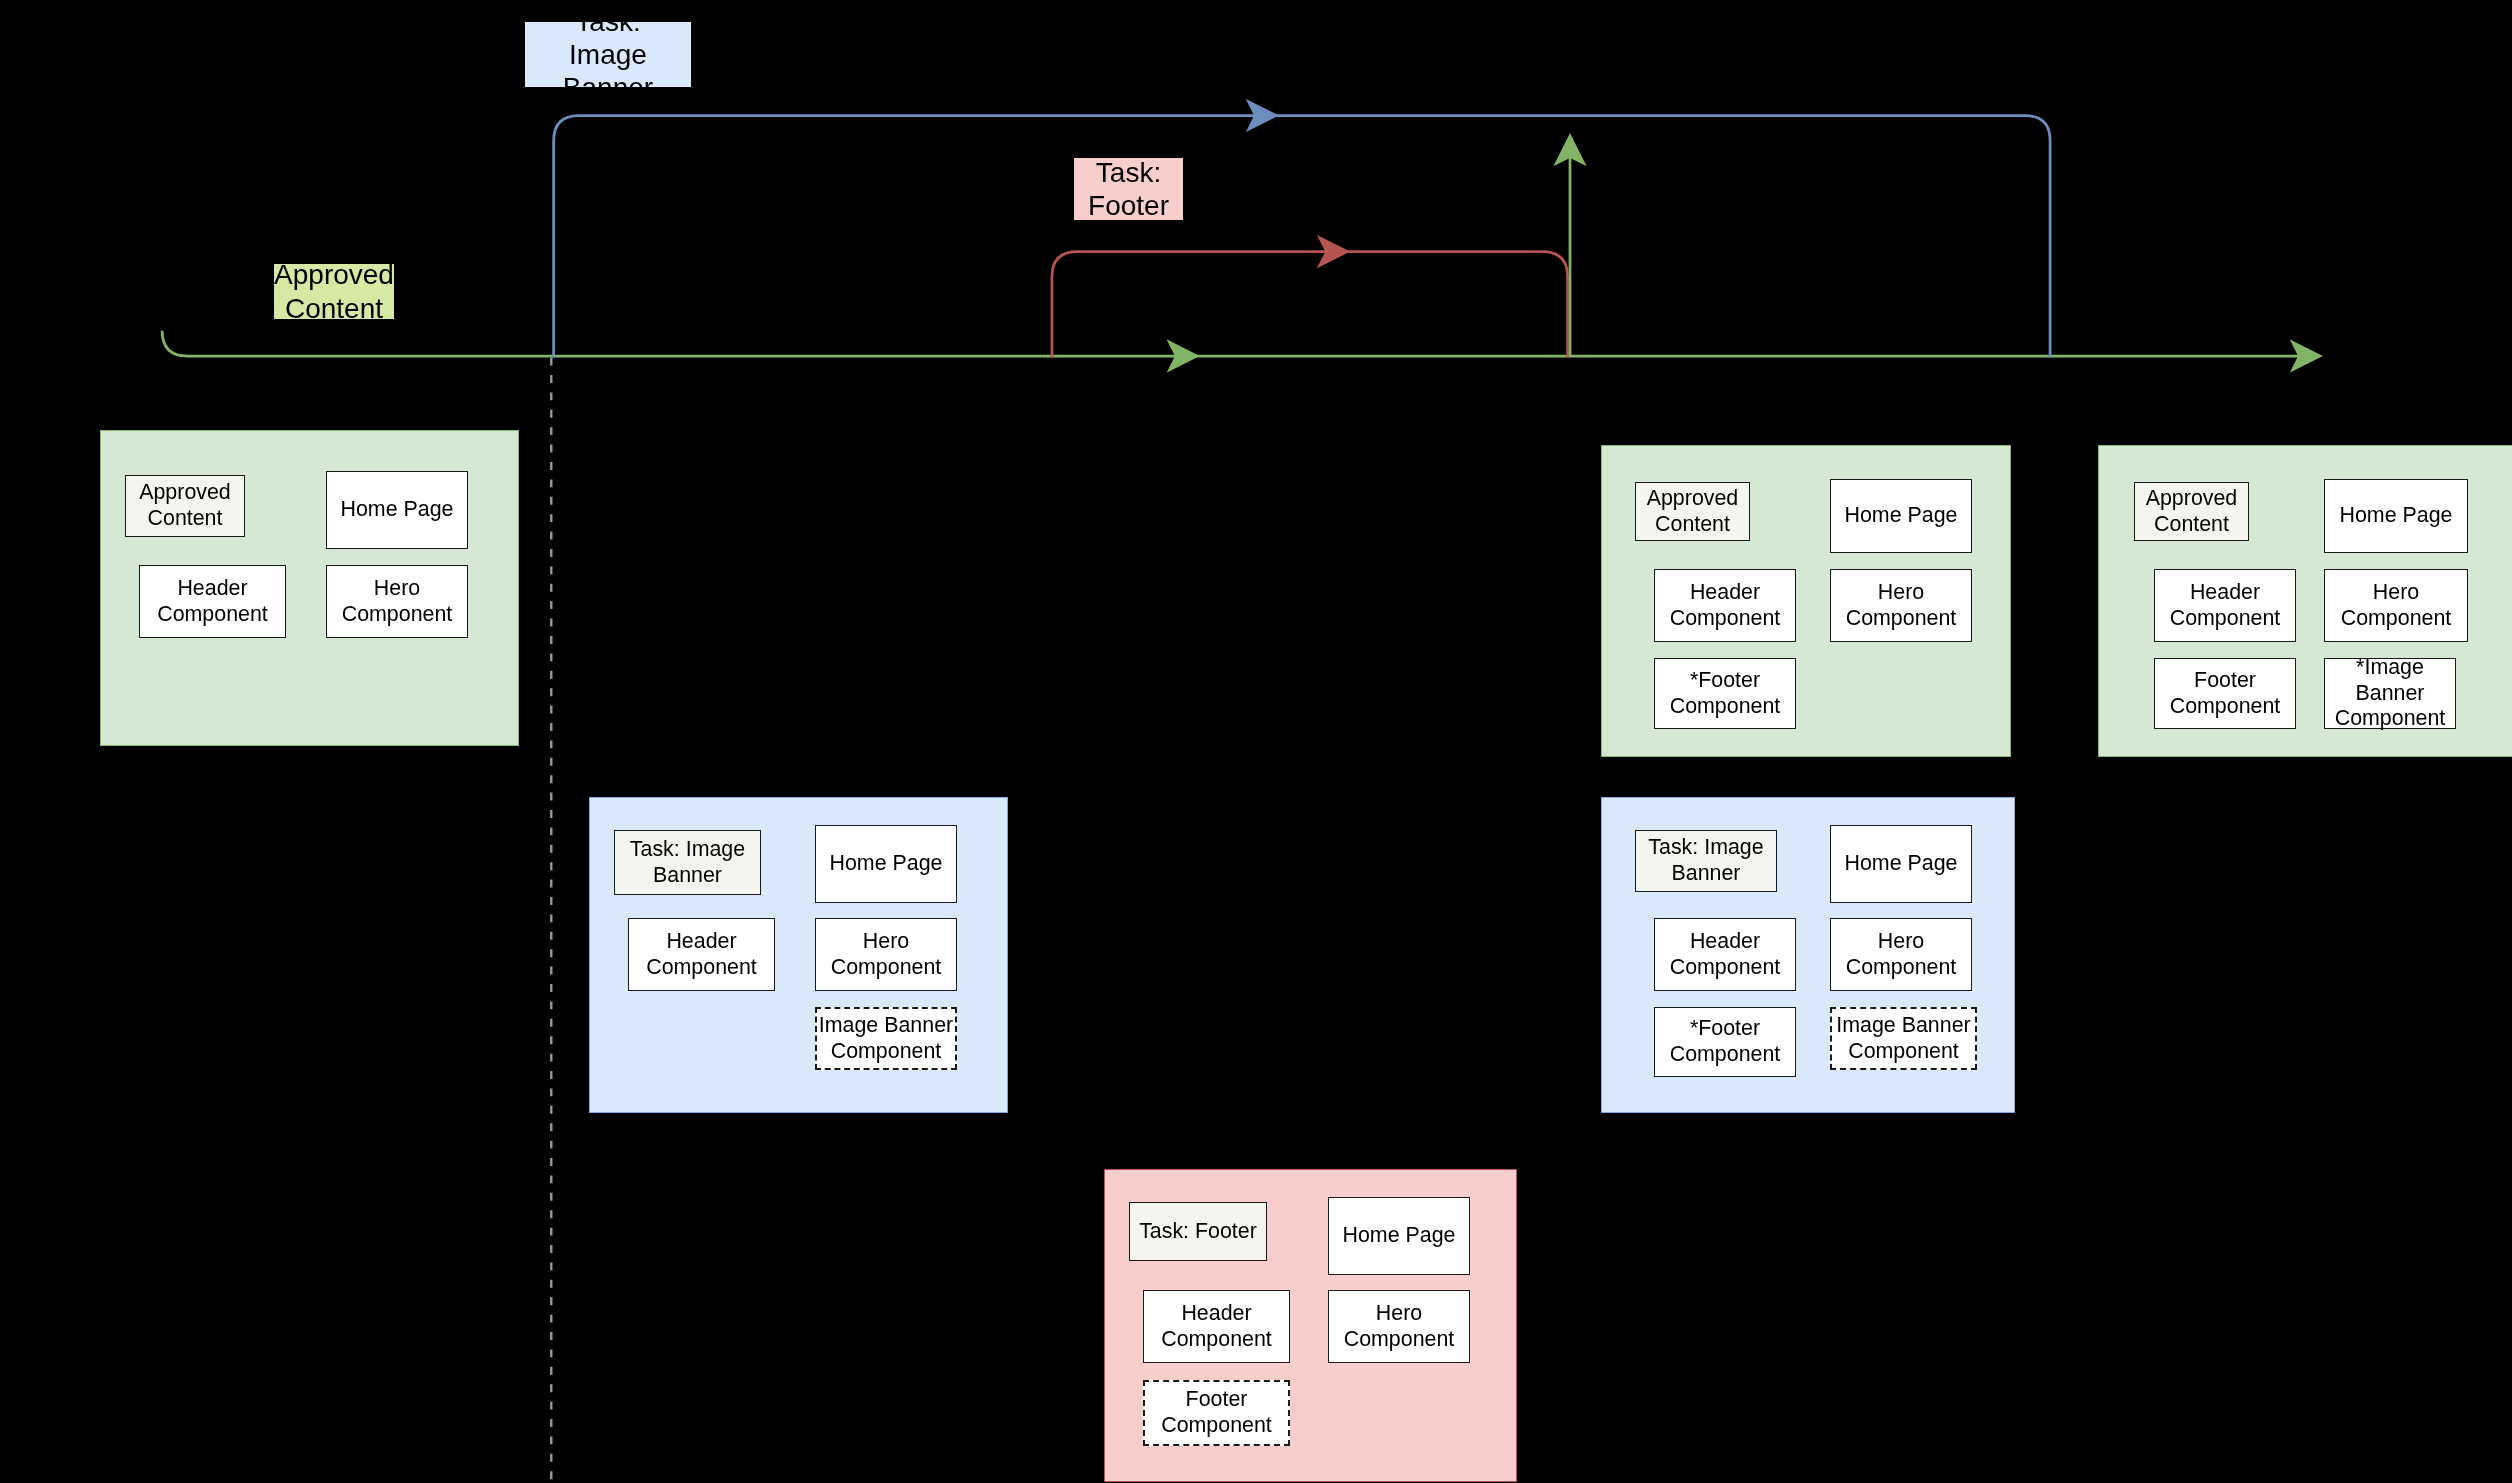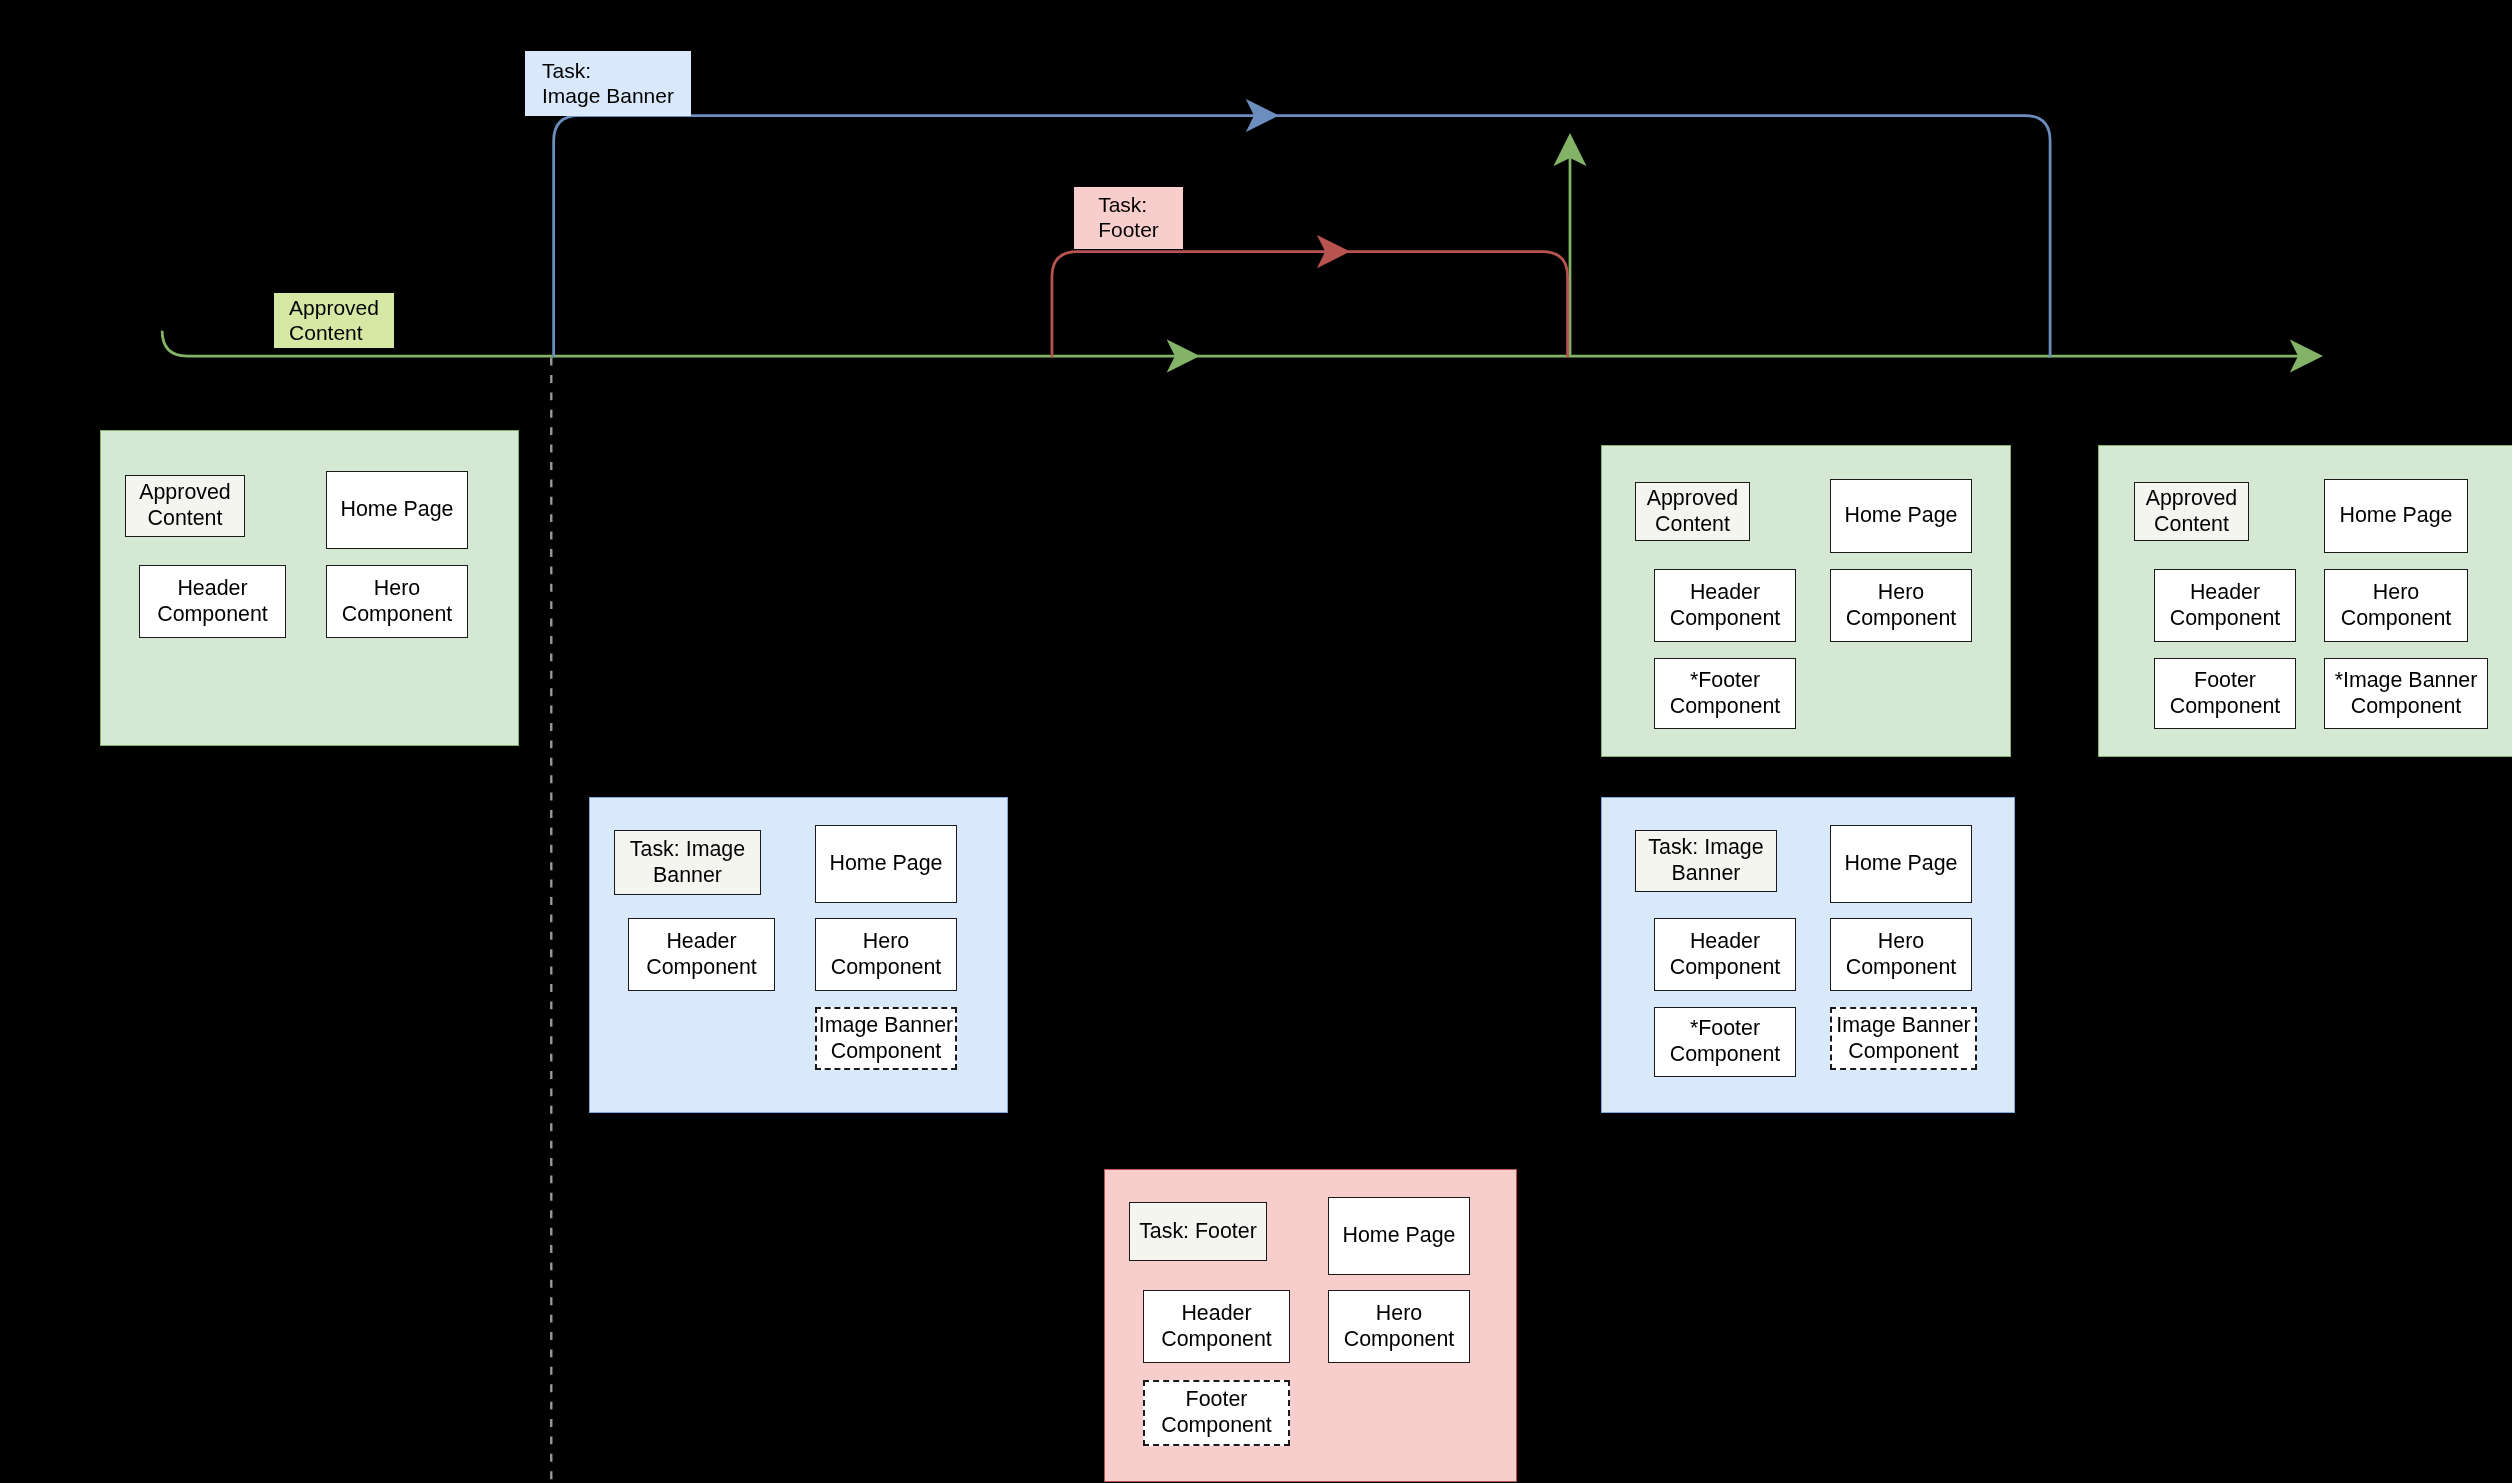--- a/index.html
+++ b/index.html
@@ -3,21 +3,21 @@
 <meta charset="utf-8">
 <style>
   html,body{margin:0;padding:0;background:#000;}
   body{width:2512px;height:1484px;position:relative;overflow:hidden;
        font-family:"Liberation Sans","DejaVu Sans",sans-serif;color:#000;}
   #stage{position:absolute;left:0;top:0;width:2512px;height:1484px;}
   svg.lines{position:absolute;left:0;top:0;width:2512px;height:1484px;pointer-events:none;}
 
   
   .tag{position:absolute;display:flex;align-items:center;justify-content:center;
-       text-align:left;line-height:1.18;font-size:21px;white-space:pre-line;margin-top:29px;}
+       text-align:center;line-height:1.18;font-size:28px;white-space:pre-line;}
   .tag.blue{background:#dae8fc;}
   .tag.pink{background:#f8cecc;}
   .tag.lime{background:#d5e8a4;}
 
   
   .panel{position:absolute;box-sizing:border-box;}
   .panel.green{background:#d5e8d4;border:1.6px solid #82b366;}
   .panel.blue{background:#dae8fc;border:1.6px solid #7ea6e0;}
   .panel.pink{background:#f8cecc;border:1.6px solid #b85450;}
 
@@ -140,18 +140,18 @@
   <div class="panel green" style="left:2098px;top:445px;width:427px;height:312px;">
     <div class="node cream" style="left:35px;top:36px;width:115px;height:59px;">Approved
 Content</div>
     <div class="node" style="left:225px;top:33px;width:144px;height:74px;">Home Page</div>
     <div class="node" style="left:55px;top:123px;width:142px;height:73px;">Header
 Component</div>
     <div class="node" style="left:225px;top:123px;width:144px;height:73px;">Hero
 Component</div>
     <div class="node" style="left:55px;top:212px;width:142px;height:71px;">Footer
 Component</div>
-    <div class="node" style="left:225px;top:212px;width:164px;height:71px;">*Image Banner
+    <div class="node" style="left:225px;top:212px;width:132px;height:71px;">*Image Banner
 Component</div>
   </div>
 
 </div>
 
 
 </body></html>

